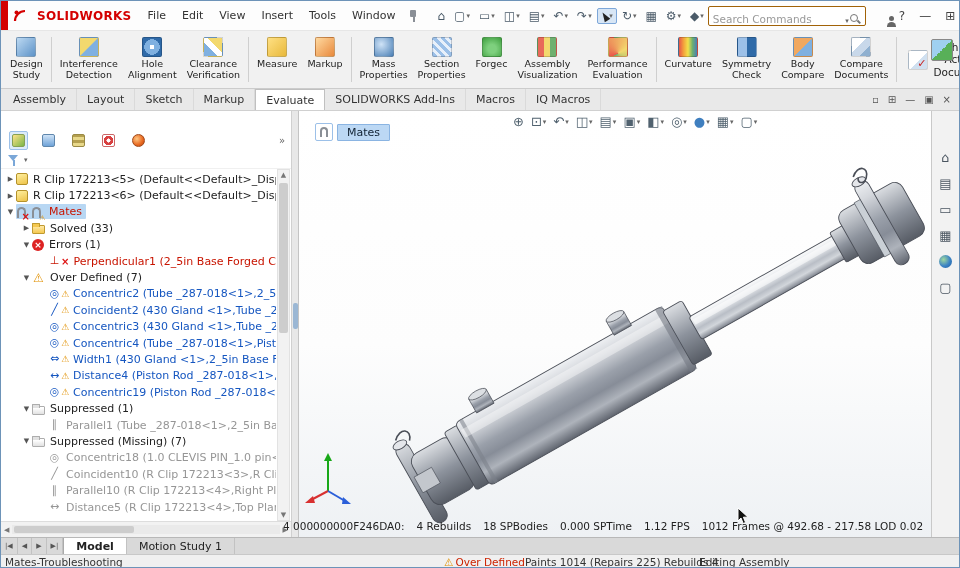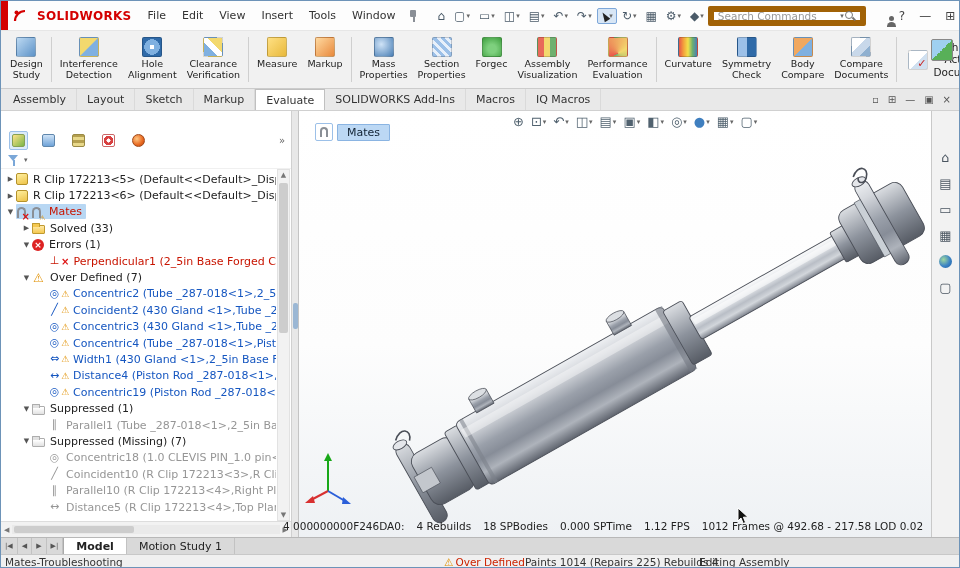--- a/index.html
+++ b/index.html
@@ -16,21 +16,21 @@
   .menu-item{padding:0 8px;height:30px;line-height:30px;font-size:11px;color:#333}
   .pin{position:relative;width:10px;height:14px;margin:0 5px;flex:none}
   .pin::before{content:"";position:absolute;left:2px;top:1px;width:6px;height:7px;background:#8a8f96;border-radius:1px}
   .pin::after{content:"";position:absolute;left:4.5px;top:8px;width:2px;height:5px;background:#8a8f96}
   .qtb{display:flex;align-items:center;gap:1px;margin-left:10px;flex:none}
   .qbtn{display:flex;align-items:center;padding:2px 3px;border-radius:2px;border:1px solid transparent;color:#4a5a68}
   .qbtn.active{background:#d8e6f5;border-color:#7da7d9}
   .qglyph{font-size:12px;line-height:1}
   .g-select{display:inline-block;transform:rotate(-32deg) scale(.85,1.25);font-size:10px;color:#222}
   .dd{font-size:7px;color:#666;margin-left:1px}
-  .search{display:flex;align-items:center;border:6px solid #a16207;background:#fff;height:20px;width:158px;border-radius:2px;padding:0 4px;margin-left:auto;flex:none}
+  .search{display:flex;align-items:flex-end;border:1px solid #a16207;background:#fff;height:20px;width:158px;border-radius:2px;padding:0 4px;margin-left:auto;flex:none}
   .search-input{border:none;outline:none;flex:1;font-size:10.5px;color:#444;min-width:0;font-family:inherit;background:transparent}
   .search-input::placeholder{color:#999}
   .mag{position:relative;width:12px;height:12px;flex:none}
   .mag::before{content:"";position:absolute;left:1px;top:1px;width:6px;height:6px;border:1.5px solid #777;border-radius:50%}
   .mag::after{content:"";position:absolute;left:8px;top:8px;width:4px;height:1.5px;background:#777;transform:rotate(45deg)}
   .winctl{display:flex;align-items:center;gap:4px;margin-left:14px;padding-right:6px;flex:none}
   .wbtn{font-size:12px;color:#444;padding:0 5px}
   .person{position:relative;width:14px;height:13px}
   .person::before{content:"";position:absolute;left:4px;top:0;width:5px;height:5px;border-radius:50%;background:#666}
   .person::after{content:"";position:absolute;left:2px;top:6px;width:9px;height:5px;border-radius:5px 5px 0 0;background:#666}

